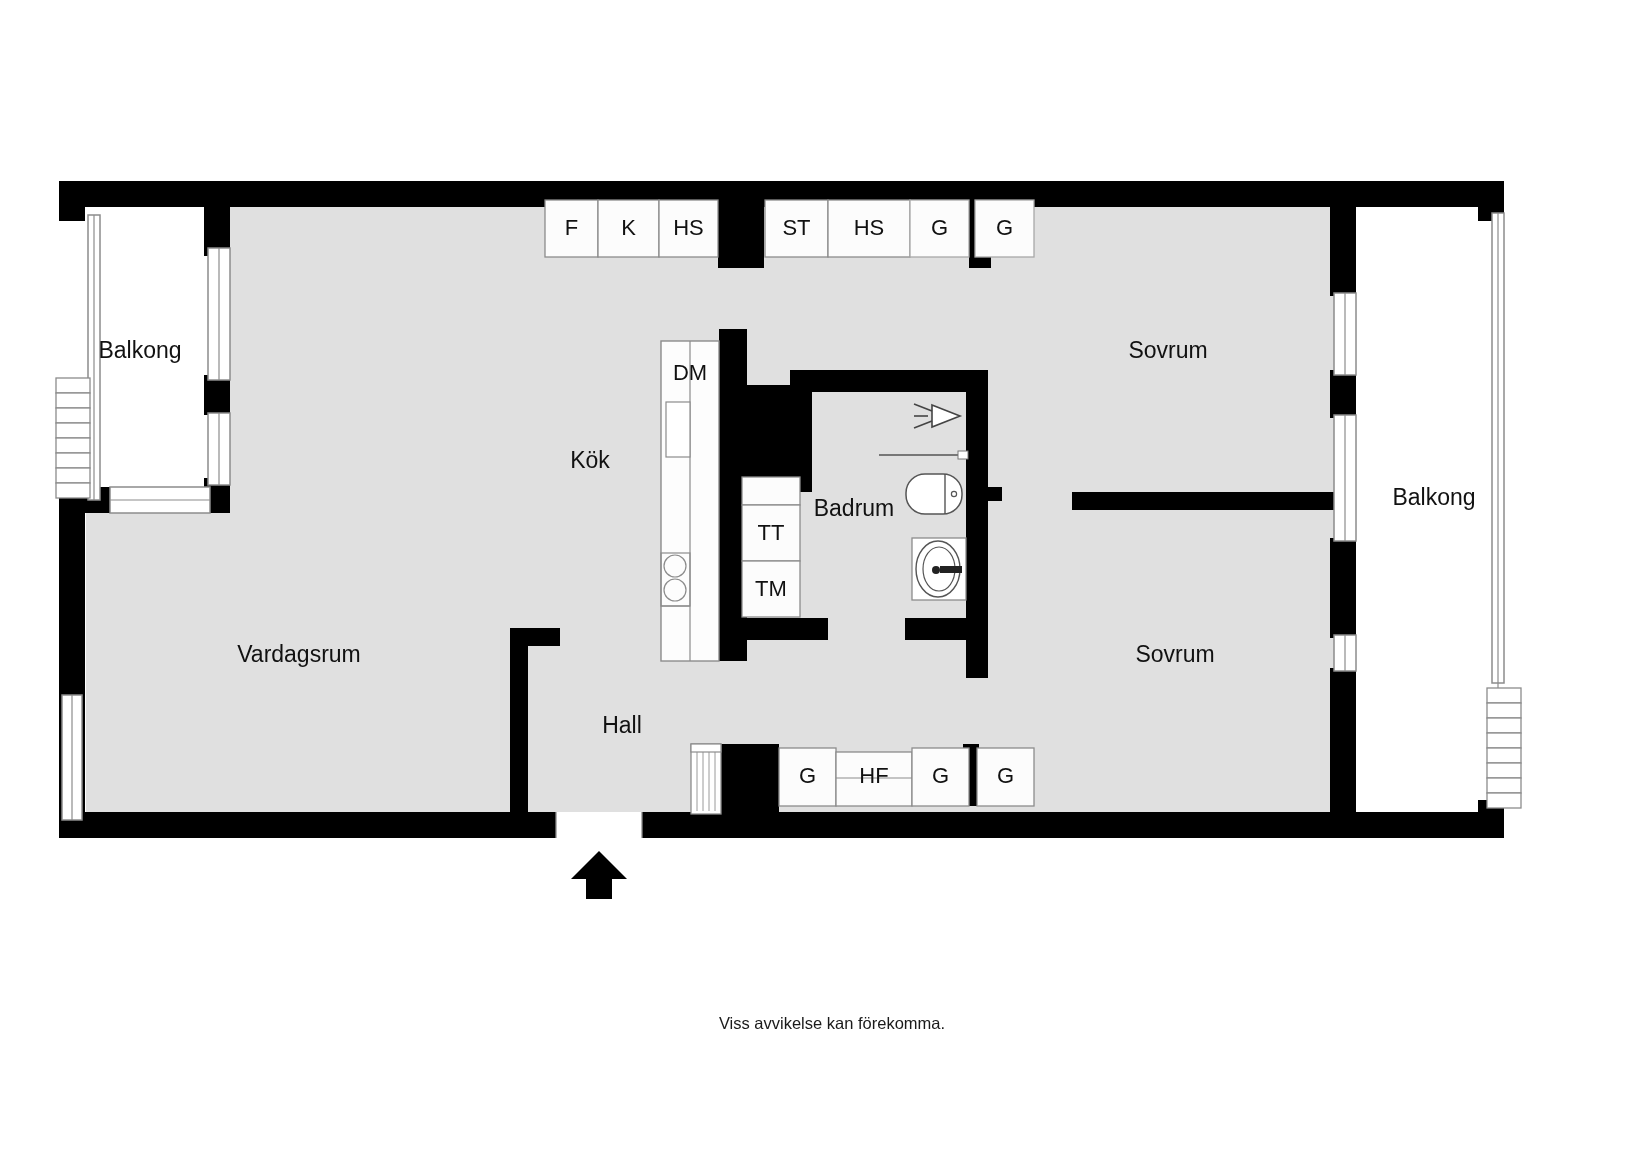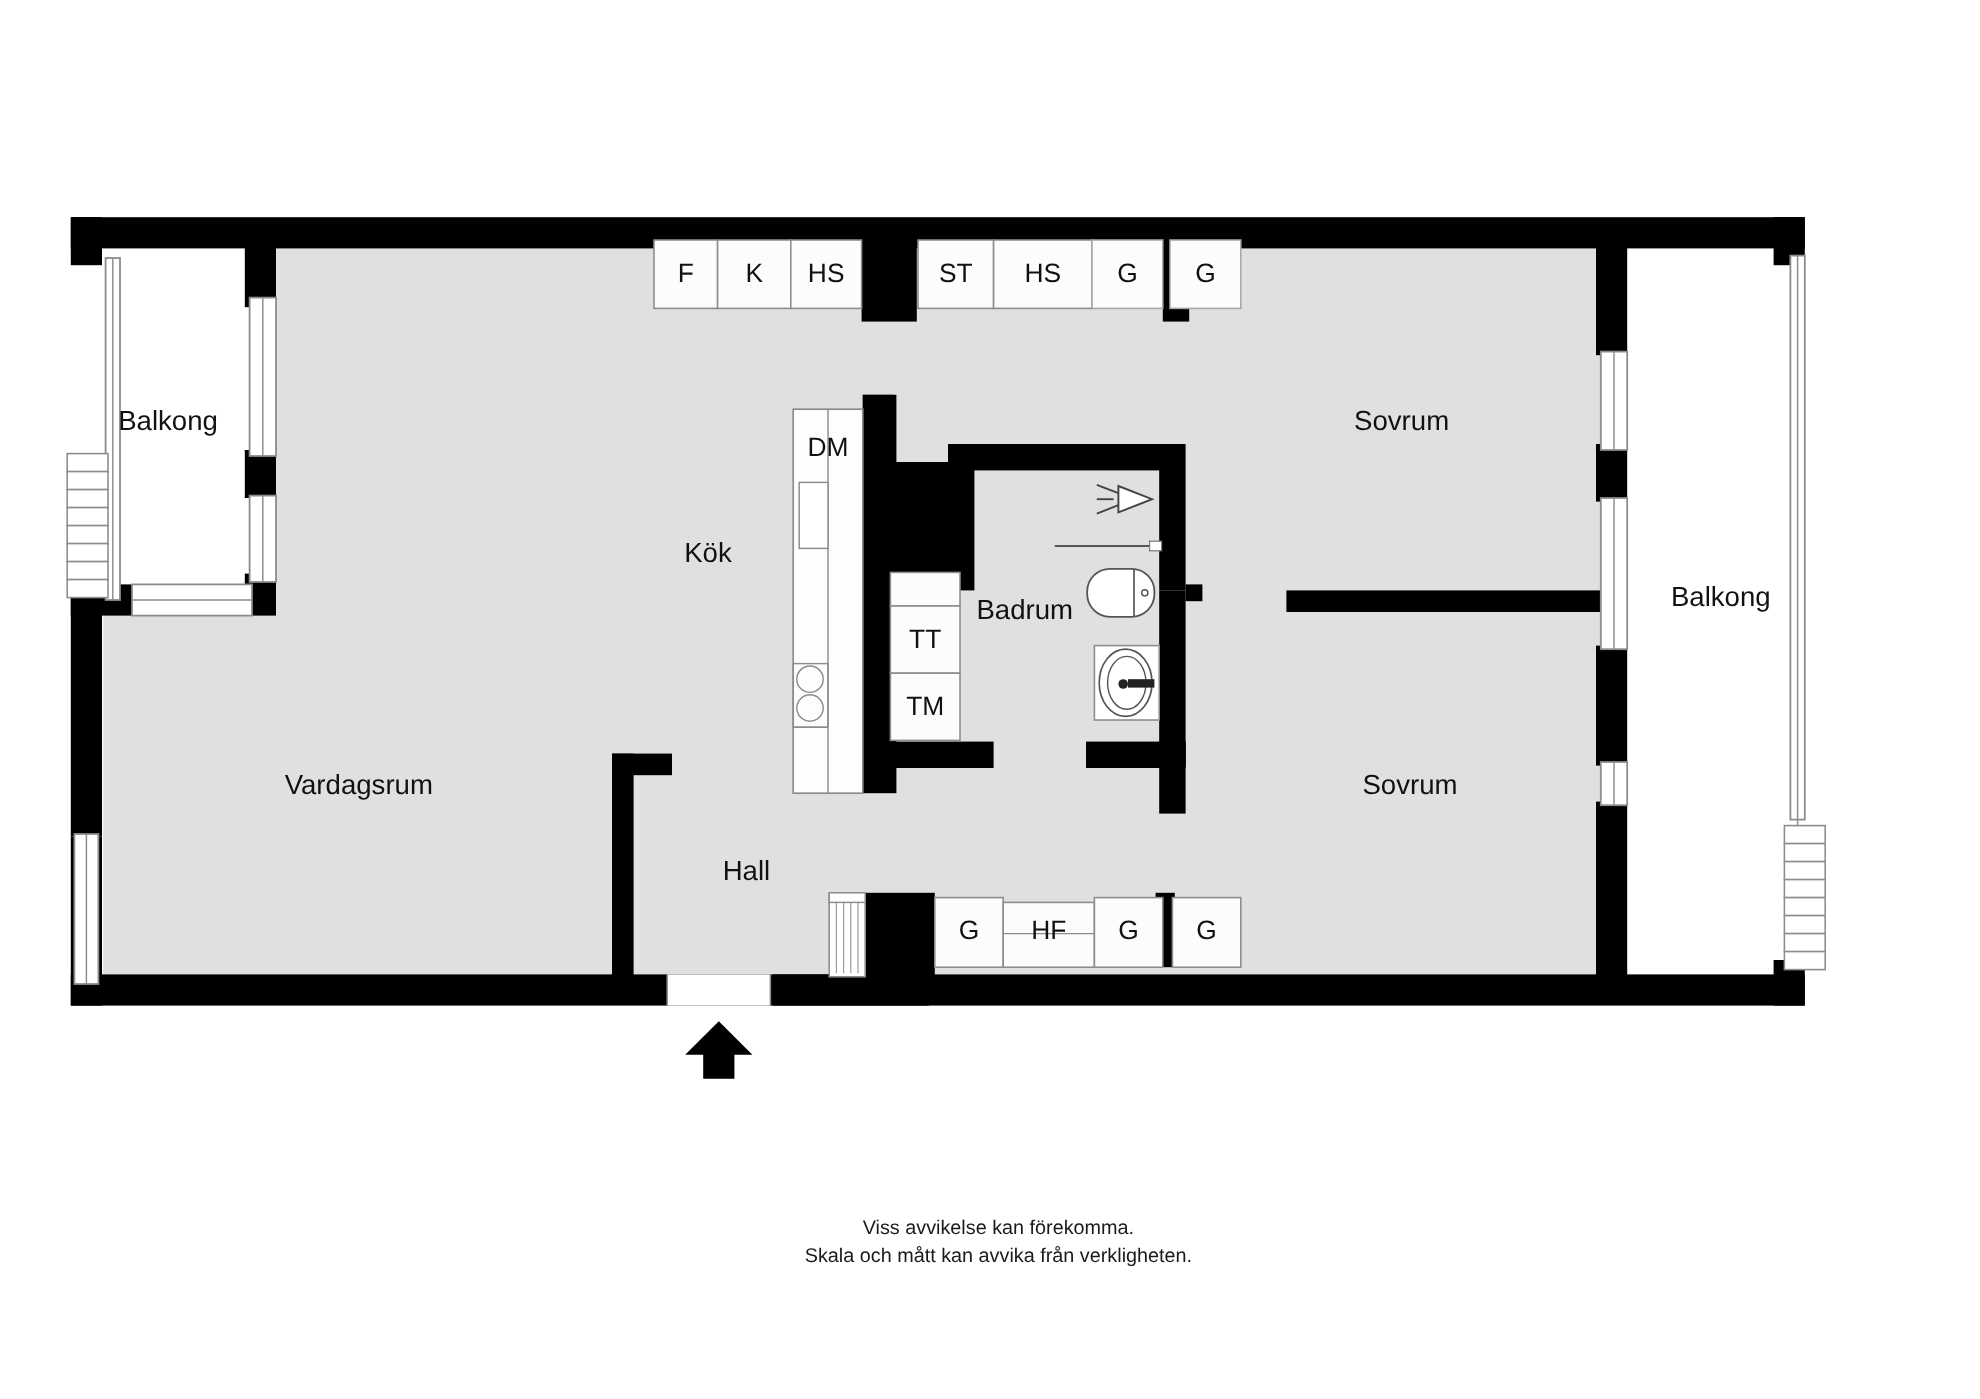--- a/index.html
+++ b/index.html
@@ -281,14 +281,13 @@
       <text class="lbl lbl-room" x="1168" y="352">Sovrum</text>
       <text class="lbl lbl-room" x="1175" y="656">Sovrum</text>
       <text class="lbl lbl-room" x="1434" y="499">Balkong</text>
     </g>
 
   </svg>
 </div>
 
 <div class="footer">
   <div>Viss avvikelse kan förekomma.</div>
-  <div>Skala och mått kan avvika från verkligheten.</div>
 </div>
 
 </body></html>

